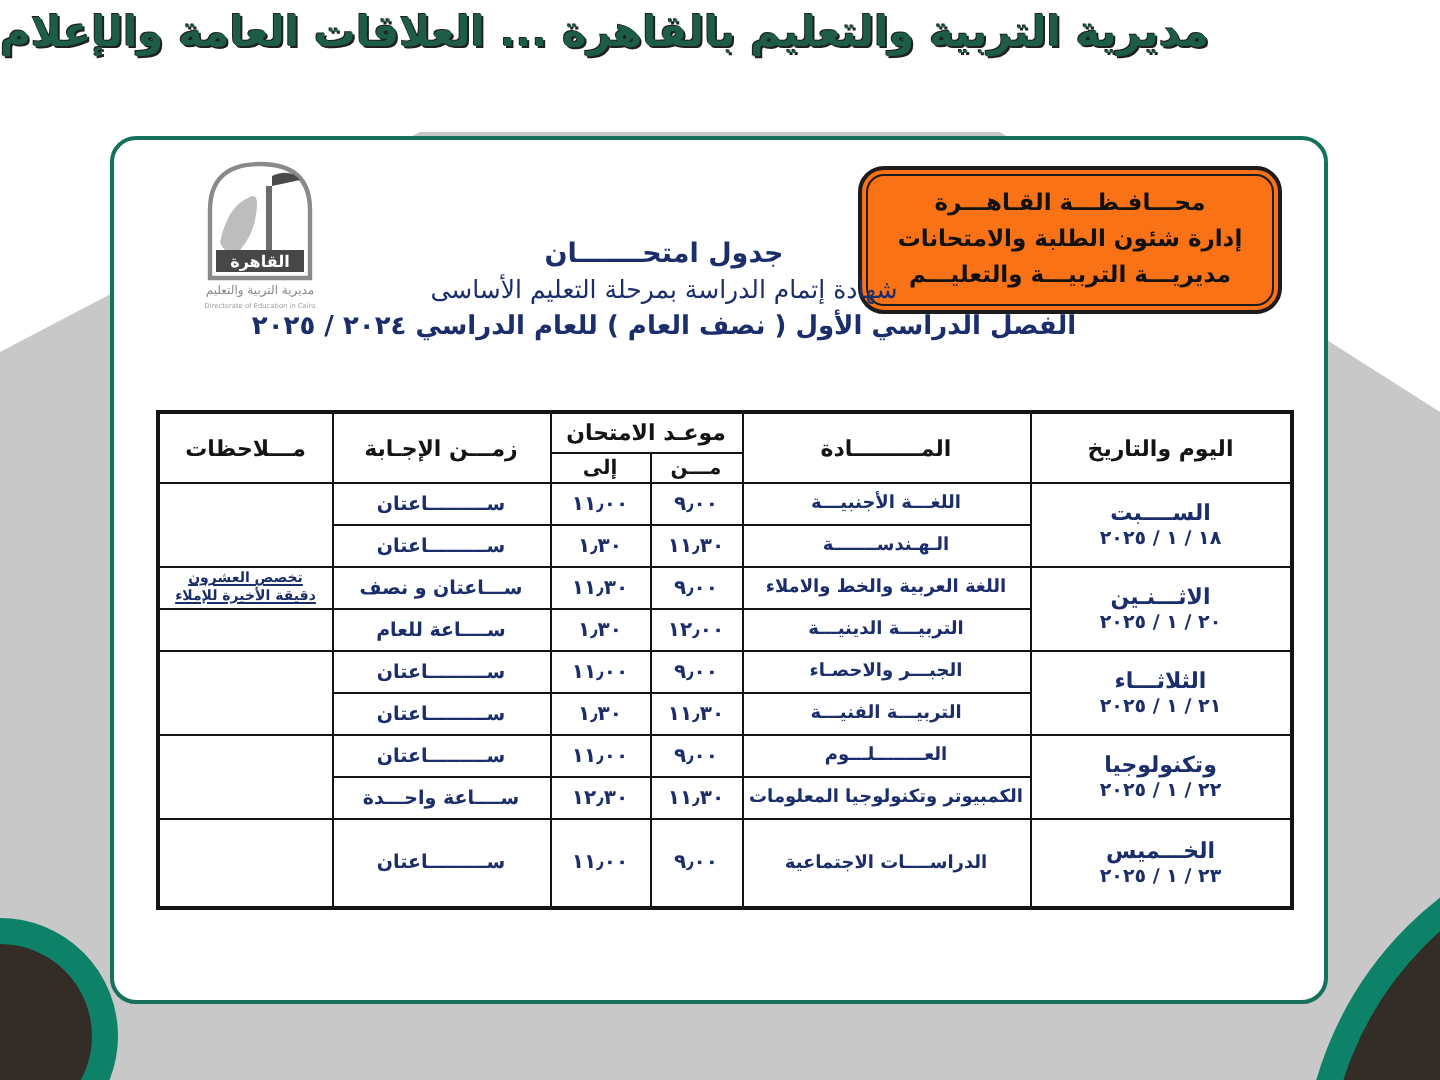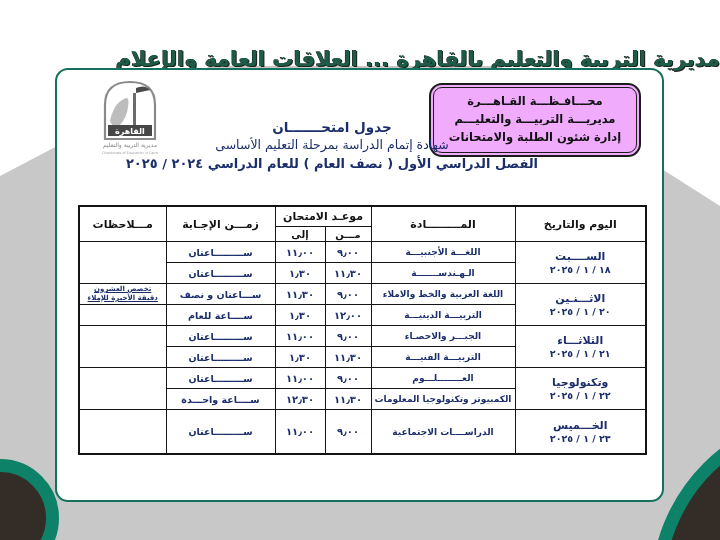--- a/index.html
+++ b/index.html
@@ -13,40 +13,39 @@
   .diag-left{position:absolute;left:0;top:66px;width:210px;height:110px;background:#ffffff;
     clip-path:polygon(0 0,100% 0,0 100%);}
   .diag-right{position:absolute;left:500px;top:66px;width:220px;height:140px;background:#ffffff;
     clip-path:polygon(0 0,100% 0,100% 100%);}
   .corner-circle{position:absolute;border-radius:50%;background:#342c26;border:13px solid #0d8268;}
   .corner-circle.bl{width:92px;height:92px;left:-59px;top:459px;}
   .corner-circle.br{width:332px;height:332px;left:651px;top:411px;}
 
   
   .page-title{
-    position:absolute;left:0;top:4px;width:720px;text-align:right;
+    position:absolute;left:0;top:4px;width:720px;text-align:left;
     font-size:21px;font-weight:bold;color:#1d5c49;direction:rtl;
     text-shadow:1px 1px 0 #20201e, -0.5px -0.5px 0 #20201e;
     letter-spacing:0.5px;
-    margin-top:43px;
   }
 
   
   .panel{
     position:absolute;left:55px;top:68px;width:605px;height:430px;
     background:#ffffff;border:2px solid #15715c;border-radius:13px;
   }
 
   
   .logo{position:absolute;left:37px;top:5px;width:72px;height:92px;}
 
   
   .stamp{
     position:absolute;left:372px;top:13px;width:212px;height:74px;
-    border:2.5px solid #1c1c1c;border-radius:13px;background:#f0abfc;
+    border:2.5px solid #1c1c1c;border-radius:13px;background:#f97316;
     box-sizing:border-box;padding:2px;
   }
   .stamp-inner{
     width:100%;height:100%;box-sizing:border-box;
     border:1.3px solid #1c1c1c;border-radius:9px;
     display:flex;flex-direction:column;justify-content:center;
     direction:rtl;text-align:center;
   }
   .stamp-line{font-size:11.5px;font-weight:bold;color:#111;line-height:1.55;white-space:nowrap;}
 
@@ -110,22 +109,22 @@
       <rect x="14" y="50" width="44" height="11" fill="#474747"></rect>
       <text x="36" y="58.5" text-anchor="middle" font-size="8" font-weight="bold" fill="#ffffff">القاهرة</text>
       <text x="36" y="72" text-anchor="middle" font-size="6" fill="#8a8a8a">مديرية التربية والتعليم</text>
       <text x="36" y="79" text-anchor="middle" font-size="3.4" fill="#9c9c9c">Directorate of Education in Cairo</text>
     </svg>
   </div>
 
   <div class="stamp">
     <div class="stamp-inner">
       <div class="stamp-line">محـــافـظـــة القـاهـــرة</div>
+      <div class="stamp-line">إدارة شئون الطلبة والامتحانات</div>
       <div class="stamp-line">مديريـــة التربيـــة والتعليـــم</div>
-      <div class="stamp-line">إدارة شئون الطلبة والامتحانات</div>
     </div>
   </div>
 
   <div class="doc-title">
     <div class="t1">جدول امتحـــــــان</div>
     <div class="t2">شهادة إتمام الدراسة بمرحلة التعليم الأساسى</div>
     <div class="t3">الفصل الدراسي الأول ( نصف العام ) للعام الدراسي ٢٠٢٤ / ٢٠٢٥</div>
   </div>
 
   <div class="sched-wrap">

